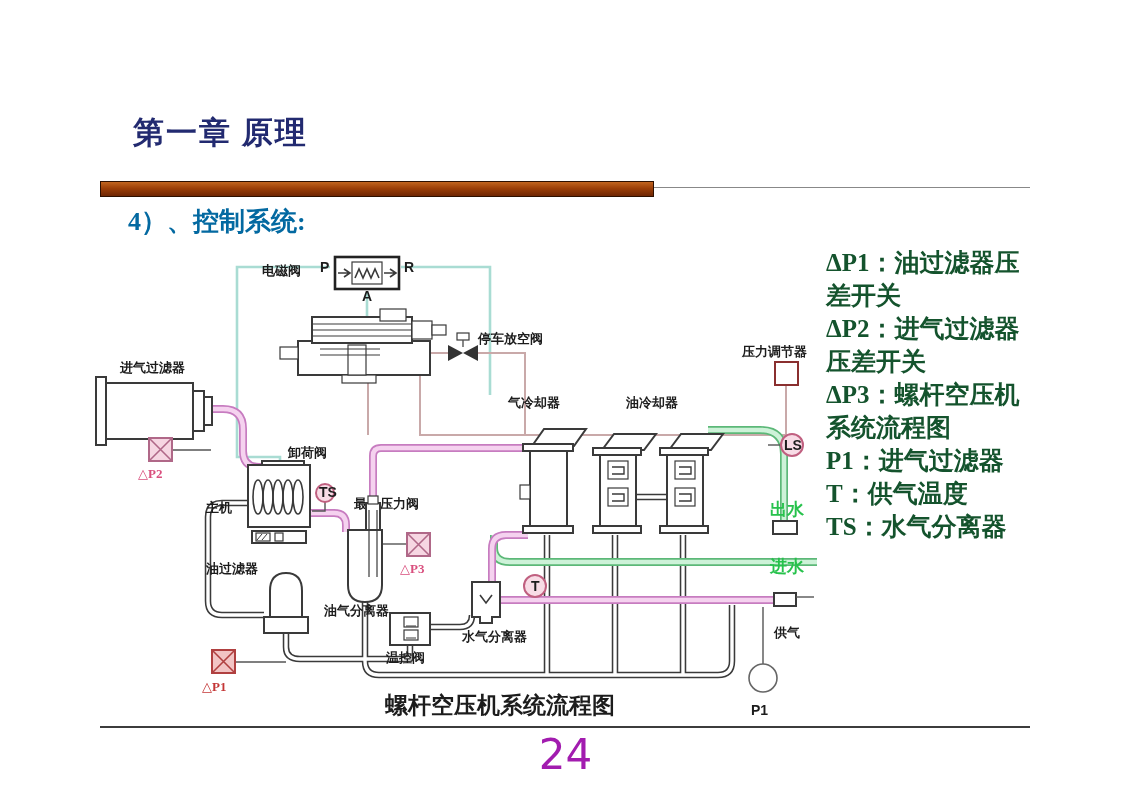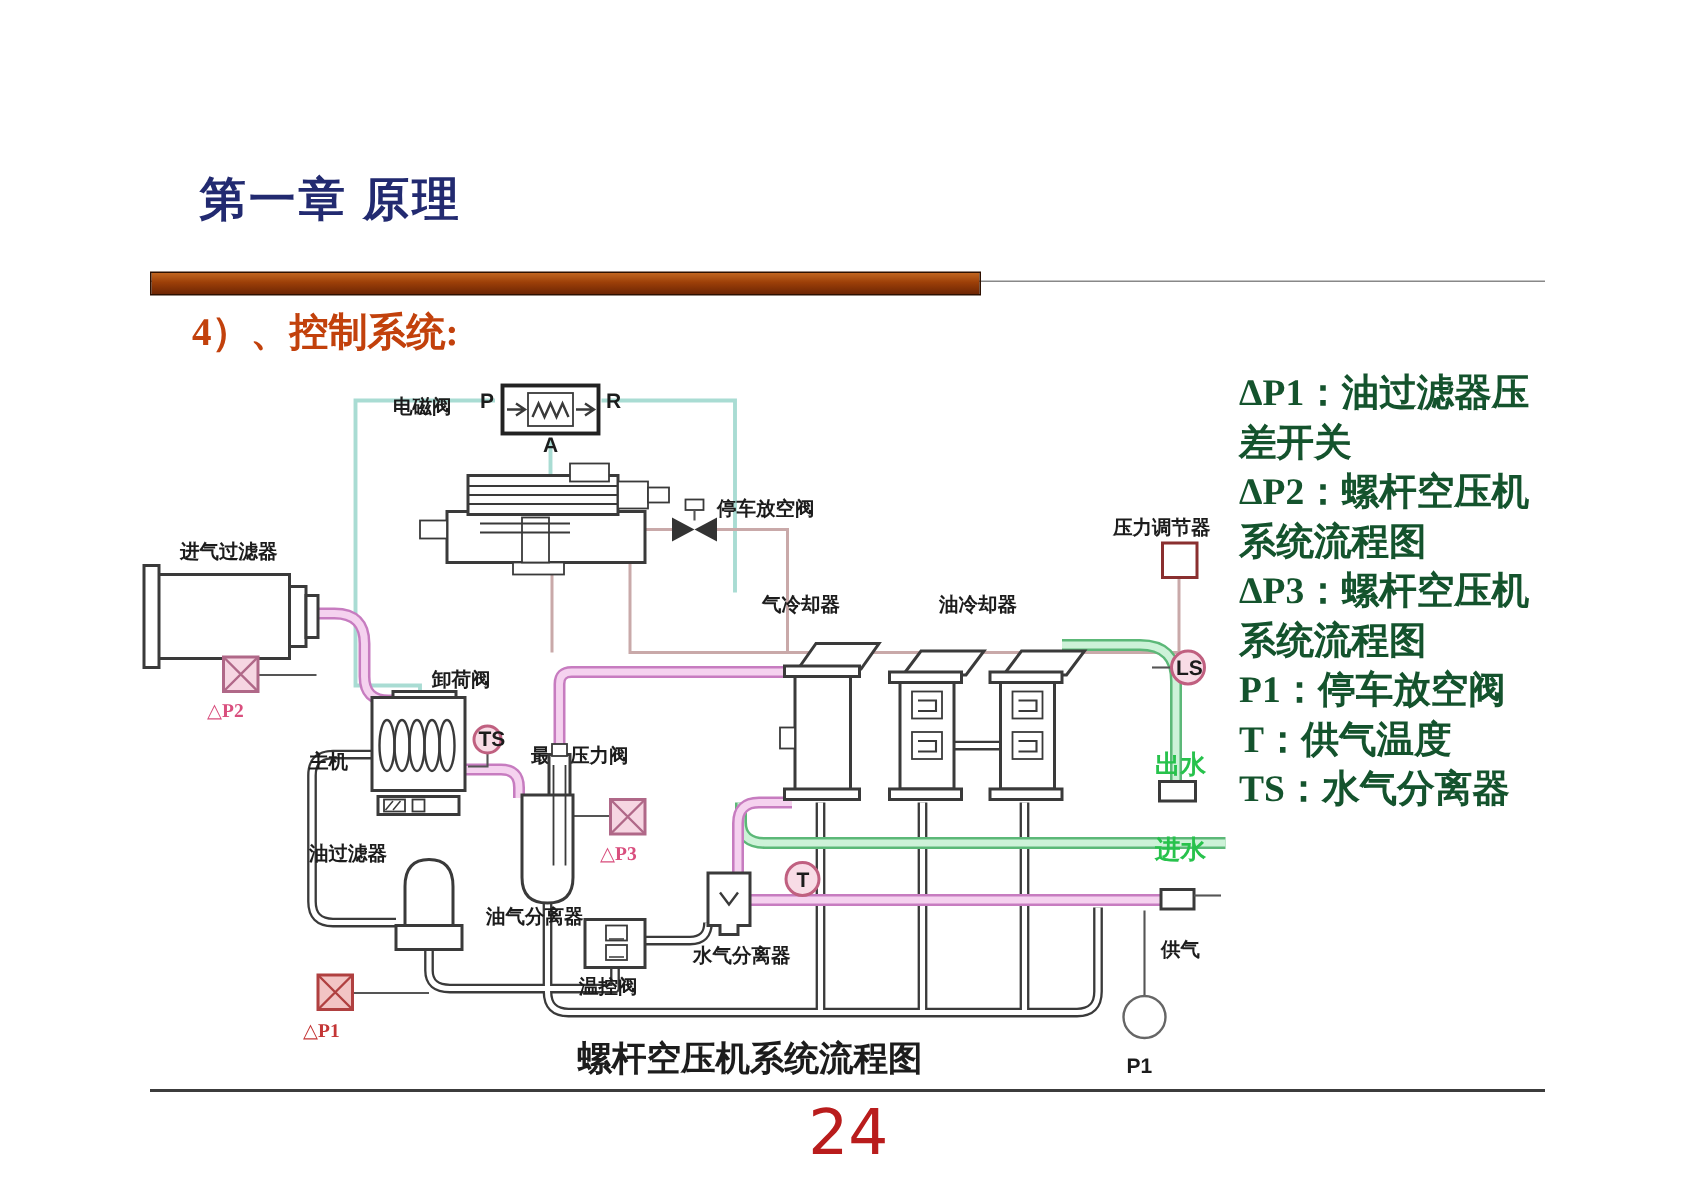--- a/index.html
+++ b/index.html
@@ -4,28 +4,28 @@
 <style>
   html,body{margin:0;padding:0;background:#fff;}
   .slide{position:relative;width:1084px;height:800px;background:#ffffff;overflow:hidden;
          font-family:"Liberation Serif","DejaVu Serif",serif;}
   .title{position:absolute;left:133px;top:112px;font-size:31px;font-weight:bold;
          color:#222a70;letter-spacing:2px;}
   .rule-thin{position:absolute;left:100px;top:187px;width:930px;height:1px;background:#888;}
   .rule-bar{position:absolute;left:100px;top:181px;width:552px;height:14px;
             background:linear-gradient(180deg,#c2651f 0%,#9c3f08 45%,#6e2604 100%);
             border:1px solid #2e1000;}
-  .subtitle{position:absolute;left:128px;top:204px;font-size:26px;font-weight:bold;color:#c2410c;}
+  .subtitle{position:absolute;left:128px;top:204px;font-size:26px;font-weight:bold;color:#0369a1;}
   .legend{position:absolute;left:826px;top:246px;width:212px;font-size:25px;font-weight:bold;
           color:#14532d;line-height:1.32;word-break:break-all;}
   .diagram{position:absolute;left:80px;top:245px;width:750px;height:490px;}
   .footer-line{position:absolute;left:100px;top:726px;width:930px;height:2px;background:#3c3c3c;}
   .page-num{position:absolute;left:0;top:730px;width:1131px;text-align:center;
             font-family:"DejaVu Sans","Liberation Sans",sans-serif;
-            font-size:42px;color:#b91c1c;}
+            font-size:42px;color:#a21caf;}
   
   .comp{stroke:#3a3a3a;stroke-width:2;fill:#fff;}
   .compT{stroke:#3a3a3a;stroke-width:1.2;fill:#fff;}
   .dk{stroke:#3a3a3a;fill:none;}
   .pipeD-o{stroke:#3a3a3a;stroke-width:6.5;fill:none;stroke-linejoin:round;}
   .pipeD-i{stroke:#ffffff;stroke-width:3.4;fill:none;stroke-linejoin:round;}
   .pipeP-o{stroke:#c77cc0;stroke-width:8;fill:none;stroke-linejoin:round;}
   .pipeP-i{stroke:#f5d2ef;stroke-width:4.6;fill:none;stroke-linejoin:round;}
   .pipeG-o{stroke:#5cb878;stroke-width:8;fill:none;stroke-linejoin:round;}
   .pipeG-i{stroke:#cdf2d8;stroke-width:4.6;fill:none;stroke-linejoin:round;}
@@ -46,23 +46,23 @@
 
 <div class="slide">
 
   <div class="title">第一章 原理</div>
   <div class="rule-thin"></div>
   <div class="rule-bar"></div>
   <div class="subtitle">4）、控制系统:</div>
 
   <div class="legend">
     <div>ΔP1：油过滤器压差开关</div>
-    <div>ΔP2：螺杆空压机系统流程图</div>
+    <div>ΔP2：进气过滤器压差开关</div>
     <div>ΔP3：螺杆空压机系统流程图</div>
-    <div>P1：停车放空阀</div>
+    <div>P1：进气过滤器</div>
     <div>T：供气温度</div>
     <div>TS：水气分离器</div>
   </div>
 
   <svg class="diagram" viewBox="0 0 750 490" xmlns="http://www.w3.org/2000/svg">
 
     <g>
       <path class="ctrlC" d="M 250,22 H 157 V 212 H 200 V 218"></path>
       <path class="ctrlC" d="M 287,47 V 74"></path>
       <path class="ctrlC" d="M 321,22 H 410 V 150"></path>

